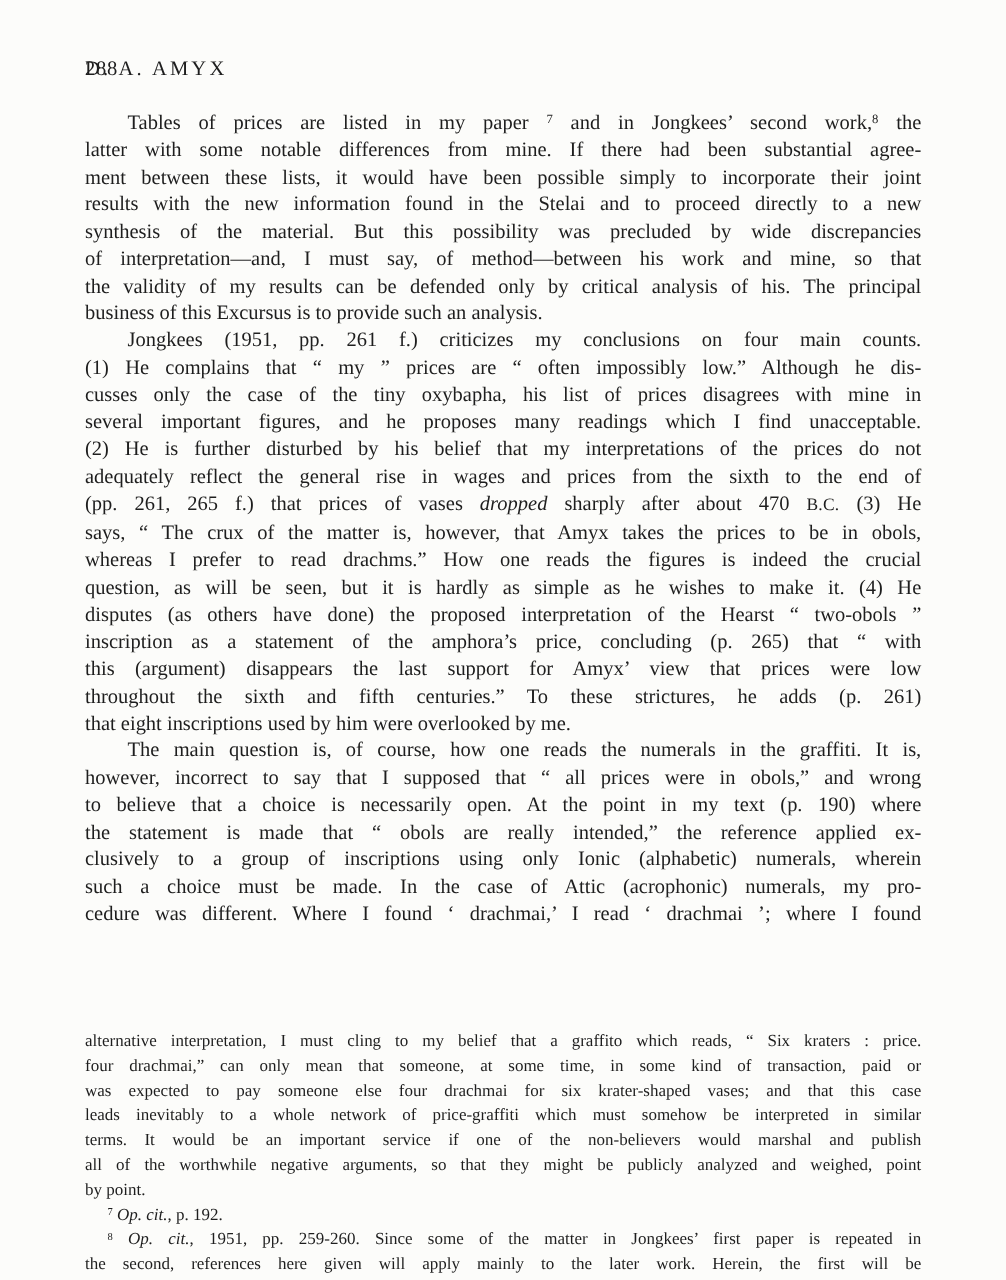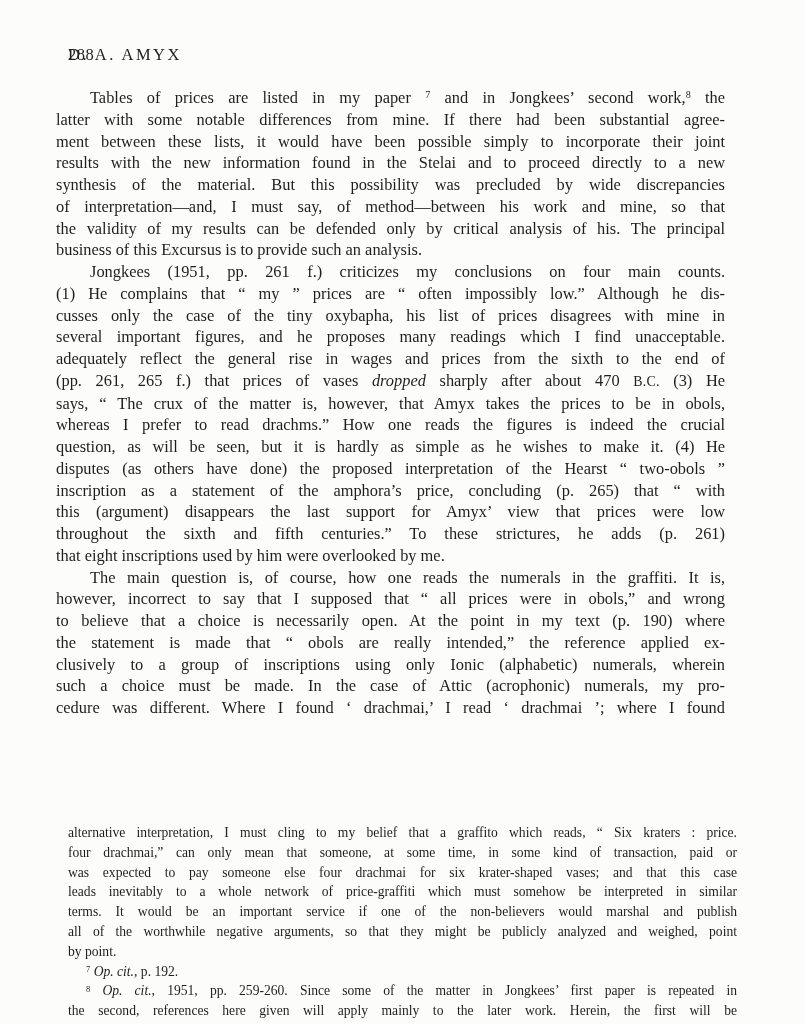--- a/index.html
+++ b/index.html
@@ -24,21 +24,21 @@
     position: absolute; left: 0; top: 0;
     letter-spacing: 0.5px;
   }
   .running-title {
     position: absolute; left: 0; right: 0; top: 0;
     text-align: left;
     letter-spacing: 2.5px;
   }
   .body-text {
     position: absolute;
-    left: 56px; top: 87px; width: 669px;
+    left: 68px; top: 87px; width: 669px;
     font-size: 16.4px;
     line-height: 21.75px;
   }
   .footnotes {
     position: absolute;
     left: 68px; top: 823px; width: 669px;
     font-size: 13.6px;
     line-height: 19.8px;
   }
   .para { margin: 0; }
@@ -78,20 +78,21 @@
         <div class="line"><span>synthesis of the material. But this possibility was precluded by wide discrepancies</span></div>
         <div class="line"><span>of interpretation—and, I must say, of method—between his work and mine, so that</span></div>
         <div class="line"><span>the validity of my results can be defended only by critical analysis of his. The principal</span></div>
         <div class="line last"><span>business of this Excursus is to provide such an analysis.</span></div>
       </div>
       <div class="para indent">
         <div class="line"><span>Jongkees (1951, pp. 261 f.) criticizes my conclusions on four main counts.</span></div>
         <div class="line"><span>(1) He complains that “ my ” prices are “ often impossibly low.” Although he dis-</span></div>
         <div class="line"><span>cusses only the case of the tiny oxybapha, his list of prices disagrees with mine in</span></div>
         <div class="line"><span>several important figures, and he proposes many readings which I find unacceptable.</span></div>
+        <div class="line"><span>(2) He is further disturbed by his belief that my interpretations of the prices do not</span></div>
         <div class="line"><span>adequately reflect the general rise in wages and prices from the sixth to the end of</span></div>
         <div class="line"><span>(pp. 261, 265 f.) that prices of vases </span><span class="i">dropped</span><span> sharply after about 470 </span><span class="sc">B.C.</span><span> (3) He</span></div>
         <div class="line"><span>says, “ The crux of the matter is, however, that Amyx takes the prices to be in obols,</span></div>
         <div class="line"><span>whereas I prefer to read drachms.” How one reads the figures is indeed the crucial</span></div>
         <div class="line"><span>question, as will be seen, but it is hardly as simple as he wishes to make it. (4) He</span></div>
         <div class="line"><span>disputes (as others have done) the proposed interpretation of the Hearst “ two-obols ”</span></div>
         <div class="line"><span>inscription as a statement of the amphora’s price, concluding (p. 265) that “ with</span></div>
         <div class="line"><span>this (argument) disappears the last support for Amyx’ view that prices were low</span></div>
         <div class="line"><span>throughout the sixth and fifth centuries.” To these strictures, he adds (p. 261)</span></div>
         <div class="line last"><span>that eight inscriptions used by him were overlooked by me.</span></div>

